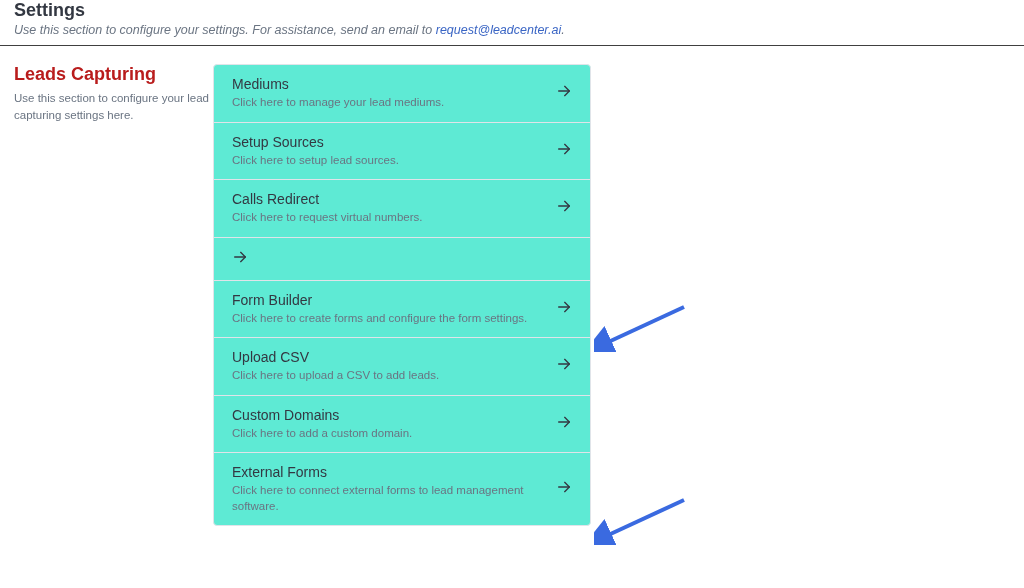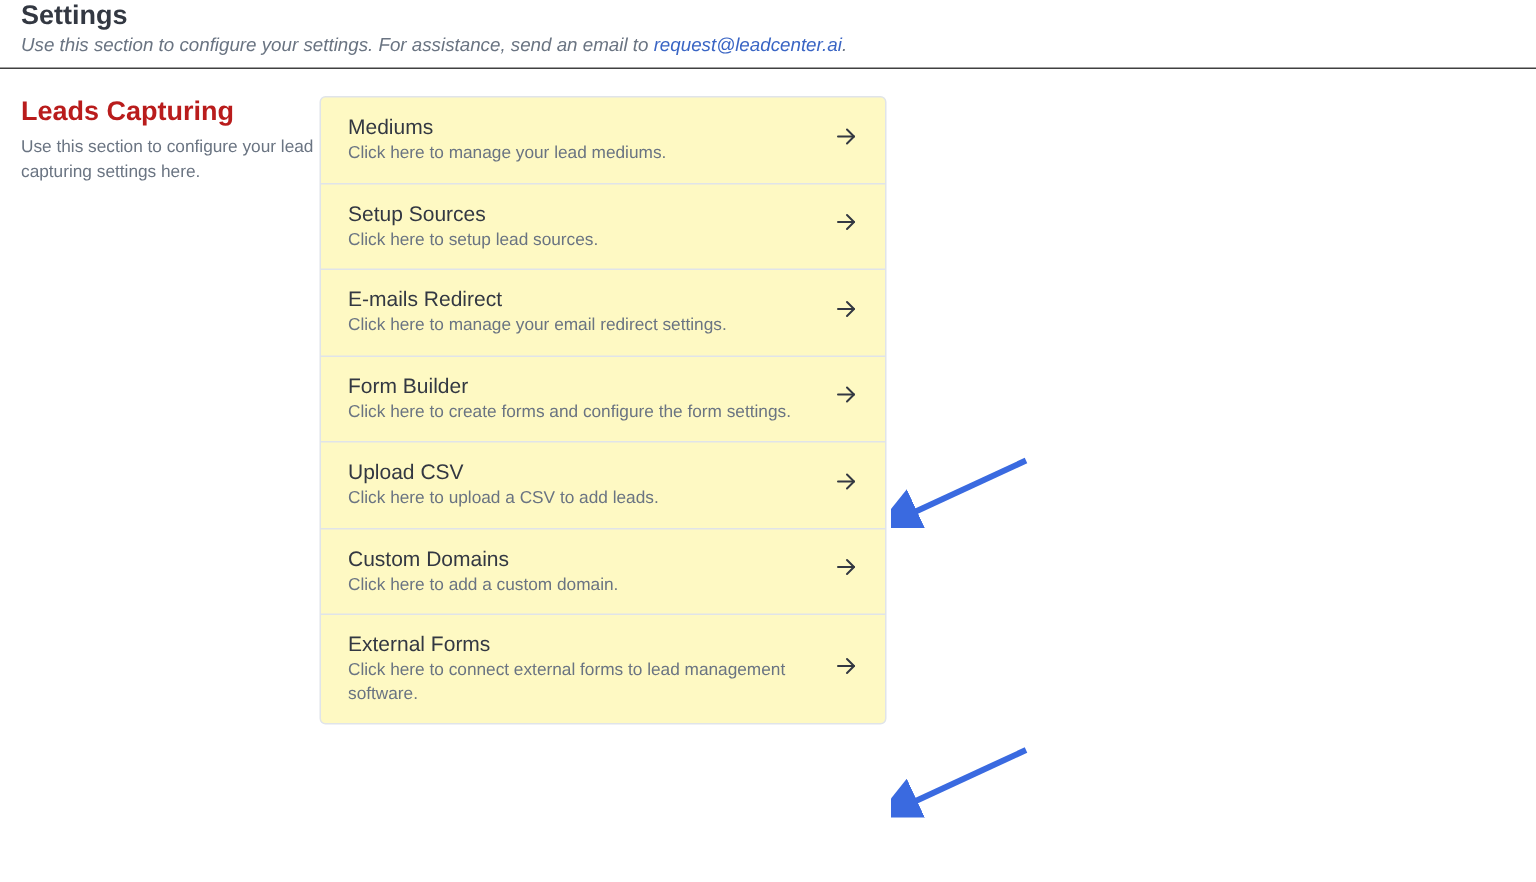--- a/index.html
+++ b/index.html
@@ -47,21 +47,21 @@
     }
     .section-subtitle {
       font-size: 11.5px;
       color: #6a7482;
       line-height: 1.45;
     }
     .settings-list {
       flex: 0 0 378px;
       border: 1px solid #e0e4e9;
       border-radius: 4px;
-      background: #fef9c3;
+      background: #5eead4;
     }
     .settings-row {
       display: flex;
       align-items: center;
       justify-content: space-between;
       padding: 11px 18px;
       border-bottom: 1px solid #e0e4e9;
       cursor: pointer;
     }
     .settings-row:last-child {
@@ -127,26 +127,34 @@
         <div class="row-desc">Click here to setup lead sources.</div>
       </div>
       <span class="arrow-icon">
         <svg width="16" height="16" viewBox="0 0 24 24" fill="none" stroke="currentColor" stroke-width="2" stroke-linecap="round" stroke-linejoin="round">
             <line x1="4" y1="12" x2="20" y2="12"></line>
             <polyline points="13 5 20 12 13 19"></polyline>
           </svg>
       </span>
     </div>
 
-
-    <div class="settings-row">
-      <div class="row-text">
-        <div class="row-title">E-mails Redirect</div>
-        <div class="row-desc">Click here to manage your email redirect settings.</div>
-      </div>
+    <div class="settings-row">
+      <div class="row-text">
+        <div class="row-title">Calls Redirect</div>
+        <div class="row-desc">Click here to request virtual numbers.</div>
+      </div>
+      <span class="arrow-icon">
+        <svg width="16" height="16" viewBox="0 0 24 24" fill="none" stroke="currentColor" stroke-width="2" stroke-linecap="round" stroke-linejoin="round">
+            <line x1="4" y1="12" x2="20" y2="12"></line>
+            <polyline points="13 5 20 12 13 19"></polyline>
+          </svg>
+      </span>
+    </div>
+
+    <div class="settings-row">
       <span class="arrow-icon">
         <svg width="16" height="16" viewBox="0 0 24 24" fill="none" stroke="currentColor" stroke-width="2" stroke-linecap="round" stroke-linejoin="round">
             <line x1="4" y1="12" x2="20" y2="12"></line>
             <polyline points="13 5 20 12 13 19"></polyline>
           </svg>
       </span>
     </div>
 
     <div class="settings-row">
       <div class="row-text">

